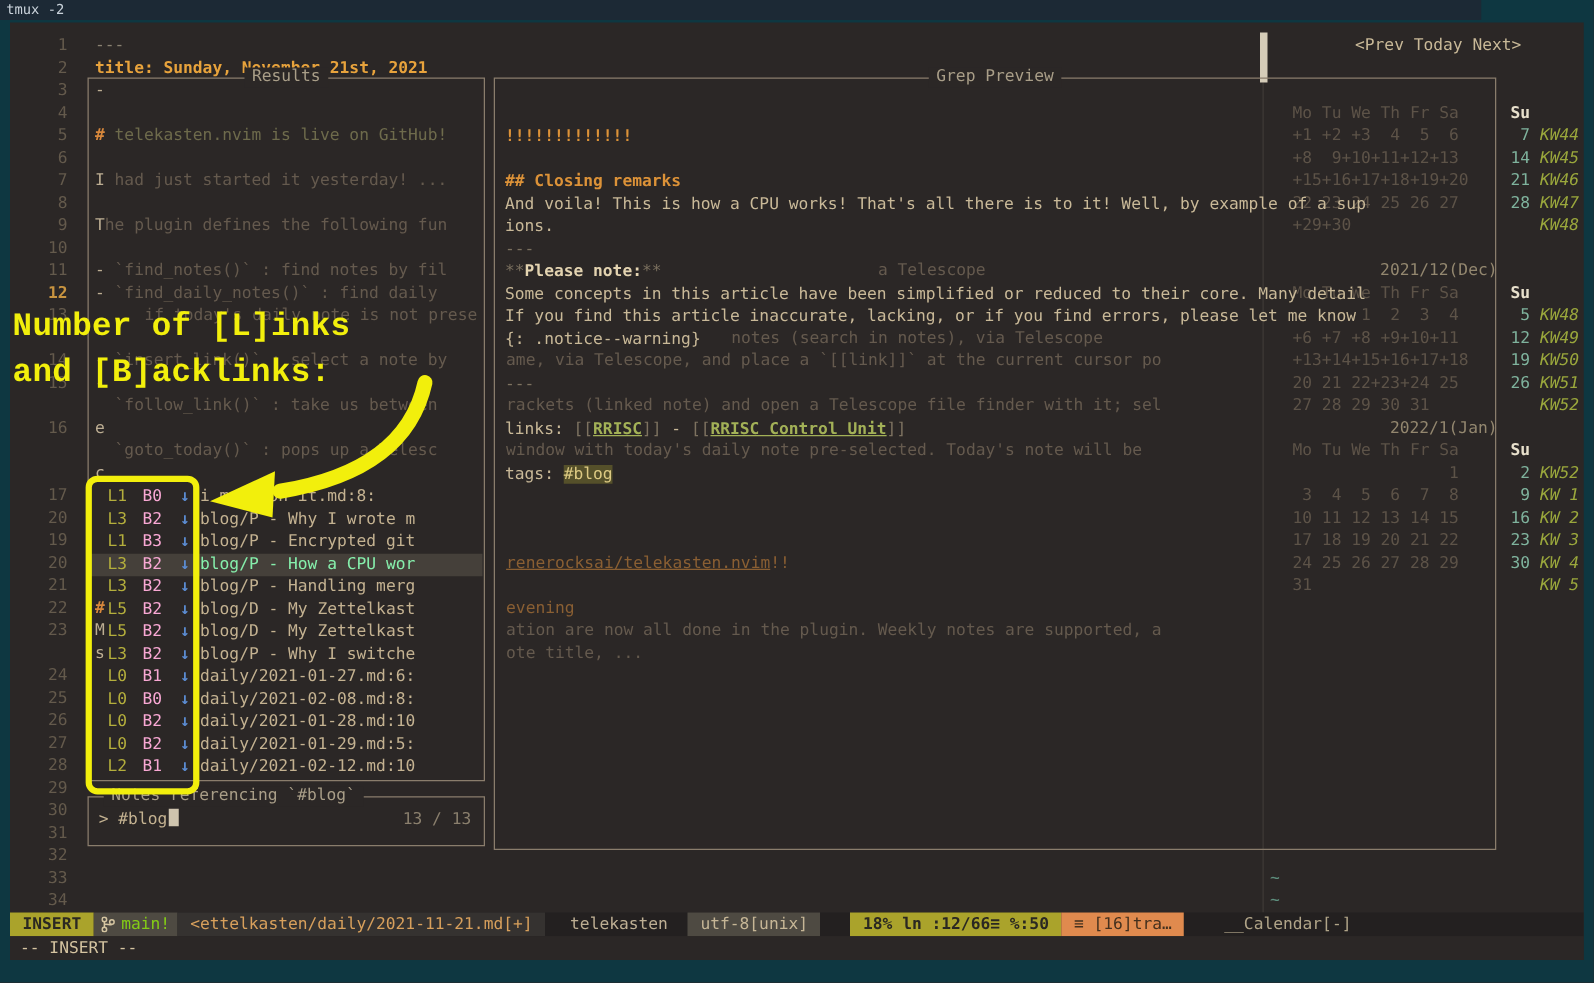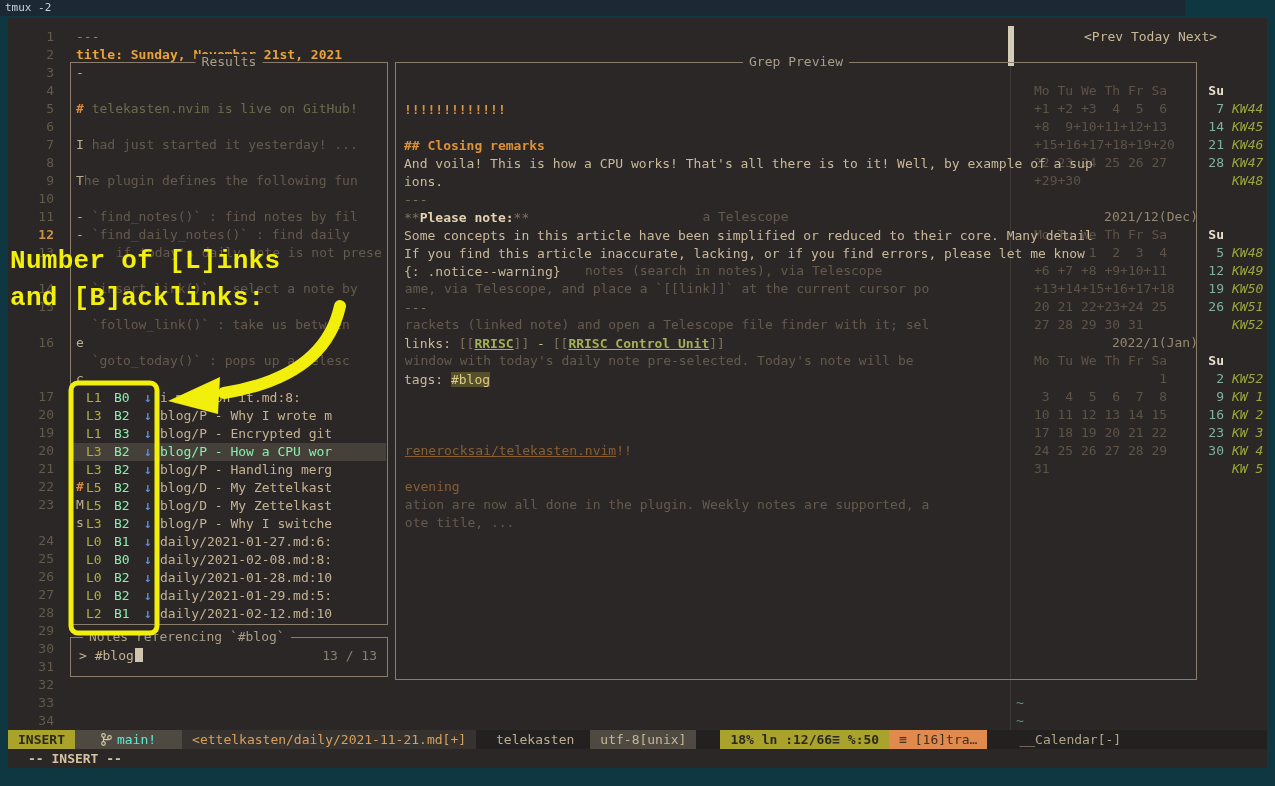--- a/index.html
+++ b/index.html
@@ -24,21 +24,21 @@
 
 .fwin{position:absolute;border:1px solid #8a7d6c;z-index:10;background:transparent}
 .wtitle{position:absolute;top:-9px;font-size:13px;line-height:16px;background:#2b2726;padding:0 6px;color:#a99e88;white-space:pre;z-index:11}
 .wtitle.center{left:50%;transform:translateX(-50%)}
 .wtitle.left{left:12px}
 
 .ritem{position:absolute;left:1px;right:1px;height:18px;line-height:18px;font-size:13px;white-space:pre}
 .ritem.sel{background:#45403a}
 .ritem span{position:absolute;top:0}
 .rl{color:#b4ae3c}
-.rb{color:#86efac}
+.rb{color:#f9a8d4}
 .ricon{color:#5b8bd0;font-weight:bold}
 .rname{color:#c4b291}
 .ritem.sel .rname{color:#86efac}
 
 .pvrow{position:absolute;left:8px;height:18px;line-height:18px;white-space:pre;font-size:13px}
 .pv-n{color:#c9b998}
 .pv-oh{color:#dc9238;font-weight:bold}
 .pv-dim{color:#7d7260}
 .pv-strong{color:#e3d3b0;font-weight:bold}
 .pv-link{color:#a3b157;text-decoration:underline;font-weight:bold}
@@ -57,29 +57,29 @@
 .ckw{position:absolute;left:198px;color:#9aa73c;font-style:italic}
 .cal-nav{position:absolute;left:1076px;top:10px;height:18px;line-height:18px;font-size:13px;white-space:pre;z-index:4;color:#c9b998}
 .cal-nav span{color:#c9b998}
 .vsep-bright{position:absolute;left:1000px;top:8px;width:6px;height:40px;background:#d5ccb8;z-index:4}
 .vsep{position:absolute;left:1002px;top:48px;width:1px;height:664px;background:#3f3a36;z-index:2}
 .tilde{position:absolute;left:1008px;height:18px;line-height:18px;font-size:13px;color:#5e8f7e;z-index:3}
 
 .statusline{position:absolute;left:0;top:712px;width:100%;height:19px;background:#232020;display:flex;align-items:stretch;font-size:13px;line-height:19px;z-index:20;white-space:pre}
 .seg{padding:0 10px}
 .seg-mode{background:#aaa32b;color:#2a2822;font-weight:bold}
-.seg-branch{background:#4e4a42;color:#5eead4;display:flex;align-items:center;gap:5px;padding:0 26px}
+.seg-branch{background:#4e4a42;color:#84cc16;display:flex;align-items:center;gap:5px;padding:0 6px}
 .seg-file{background:#353230;color:#d8a05c}
 .seg-ft{color:#bdae93;margin-left:18px;padding:0 2px}
 .seg-enc{background:#4e4a42;color:#c6b696;margin-left:14px}
 .seg-pos{background:#aaa32b;color:#2a2822;margin-left:24px;font-weight:bold}
 .seg-warn{background:#e08a4e;color:#43301e}
 .seg-cal{color:#b0a488;margin-left:30px;padding:0 2px}
 .sl-gap{flex:1}
-.cmdline{position:absolute;left:0;top:731px;width:100%;height:19px;line-height:19px;font-size:13px;color:#d5c4a1;font-weight:bold;padding-left:20px;z-index:20;background:#2b2726}
+.cmdline{position:absolute;left:0;top:731px;width:100%;height:19px;line-height:19px;font-size:13px;color:#d5c4a1;font-weight:normal;padding-left:8px;z-index:20;background:#2b2726}
 
 .annotation{position:absolute;left:0;top:0;width:1275px;height:786px;z-index:60;pointer-events:none}
 .ann-text{position:absolute;font-family:Liberation Mono, monospace;font-weight:bold;font-size:26px;letter-spacing:.3px}
 .ann-svg{position:absolute;left:0;top:0}
 </style>
 </head>
 <body>
 
 <div class="screen">
 

